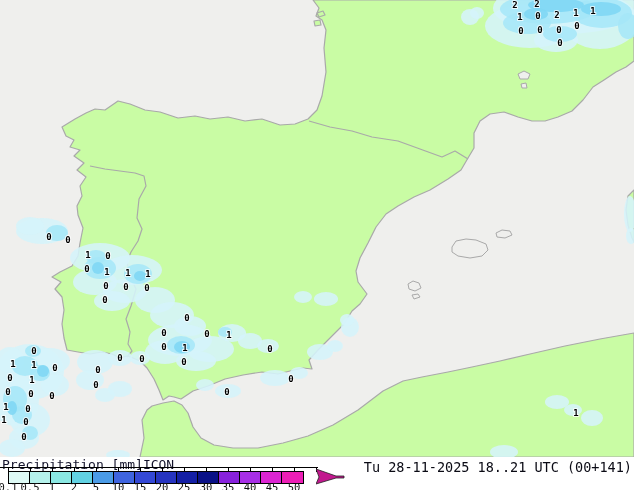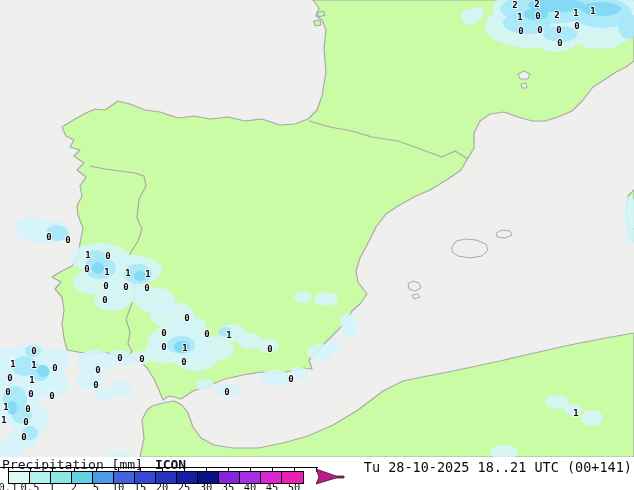--- a/index.html
+++ b/index.html
@@ -12,21 +12,21 @@
   .isle-sea{fill:var(--sea);stroke:var(--border);stroke-width:1;stroke-linejoin:round;}
   .borderline{fill:none;stroke:var(--border);stroke-width:1.2;stroke-linejoin:round;}
   .precip-l ellipse{fill:var(--precip-light);opacity:.88;}
   .precip-m ellipse{fill:var(--precip-med);opacity:.85;}
   .precip-b ellipse{fill:var(--precip-bright);opacity:.9;}
   .pnum{font:bold 9px "DejaVu Sans Mono",monospace;fill:#000;text-anchor:middle;
         paint-order:stroke;stroke:rgba(255,255,255,.75);stroke-width:2px;}
   
   .legend{position:absolute;left:0;top:457px;width:634px;height:33px;background:#fff;}
   .ltitle{position:absolute;left:2px;top:0px;font-size:13px;color:#13132b;white-space:pre;}
-  .ltitle .model{margin-left:12px;font-weight:bold;}
+  .ltitle .model{margin-left:0;}
   .topline{position:absolute;left:0;top:10px;width:318px;height:1px;background:#000;}
   .ltick{position:absolute;top:10px;width:1px;height:5px;background:#000;}
   #lbar{position:absolute;left:8px;top:14px;height:11px;display:flex;border:1px solid #000;}
   .lseg{width:21px;height:100%;border-right:1px solid #000;box-sizing:border-box;}
   .lseg:last-child{border-right:none;}
   .llab{position:absolute;top:24px;width:26px;text-align:center;font-size:10.5px;color:#111;}
   .larrow{position:absolute;left:316px;top:12px;}
   .fdate{position:absolute;right:2px;top:2px;font-size:13.5px;color:#0a0a14;white-space:pre;}
   .fcopy{position:absolute;right:4px;top:17px;font-size:12px;color:#3556C0;
          font-family:"DejaVu Sans",sans-serif;cursor:pointer;}
@@ -265,15 +265,15 @@
         <div class="llab" style="left: 105px;">10</div>
         <div class="llab" style="left: 127px;">15</div>
         <div class="llab" style="left: 149px;">20</div>
         <div class="llab" style="left: 171px;">25</div>
         <div class="llab" style="left: 193px;">30</div>
         <div class="llab" style="left: 215px;">35</div>
         <div class="llab" style="left: 237px;">40</div>
         <div class="llab" style="left: 259px;">45</div>
         <div class="llab" style="left: 281px;">50</div>
       </div>
-    <div class="fdate">Tu 28-10-2025 18..21 UTC (00+141)</div>
+    <div class="fdate">Tu 28-11-2025 18..21 UTC (00+141)</div>
   </div>
 </div>
 
 </body></html>

